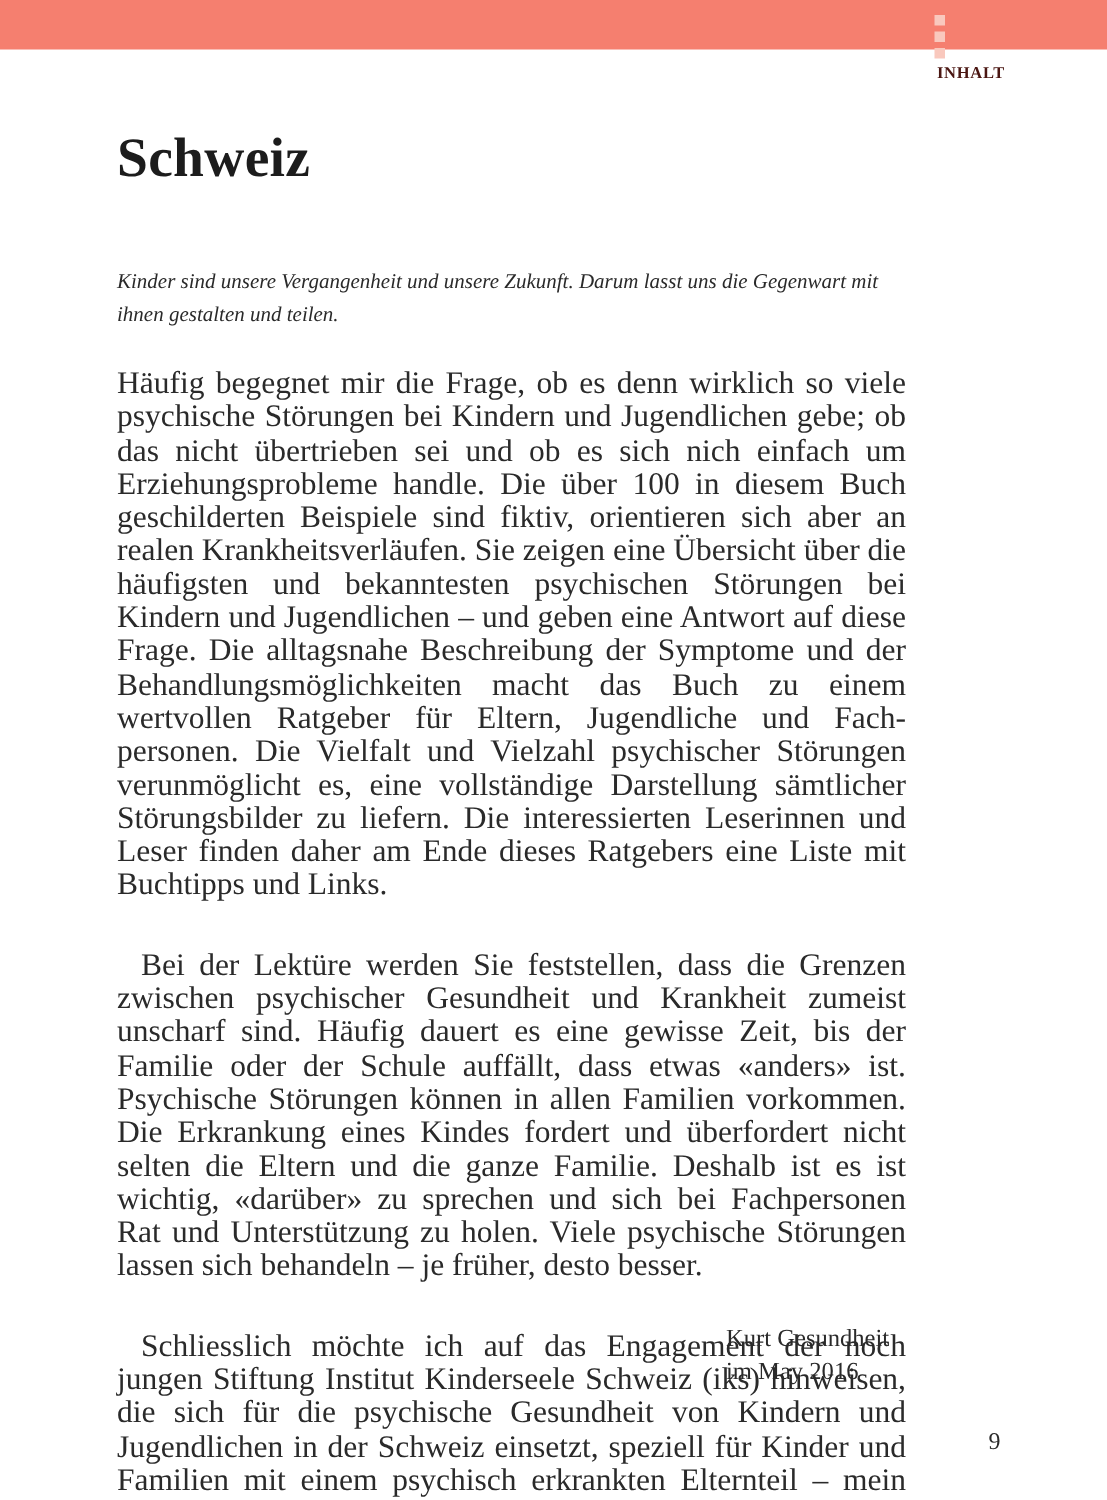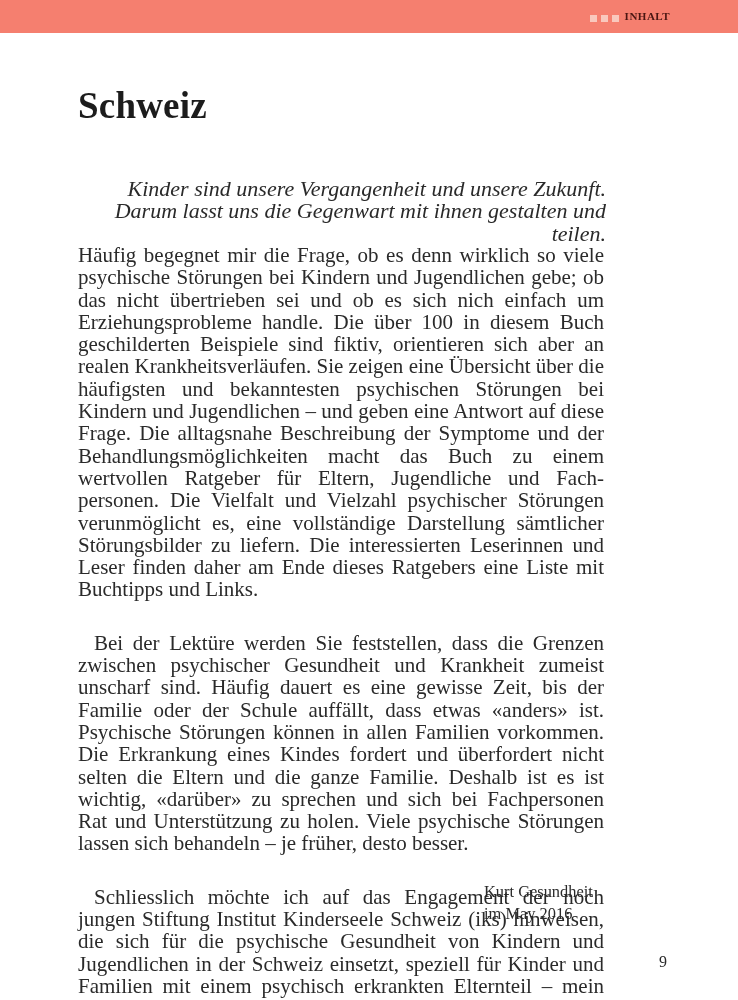--- a/index.html
+++ b/index.html
@@ -20,23 +20,24 @@
       left: 0; top: 0;
       width: 738px;
       height: 33px;
       background: #f57f6f;
     }
     .nav-link {
       position: absolute;
       right: 68px;
       top: 10px;
       display: flex;
-      align-items: flex-end;
+      align-items: flex-start;
       gap: 4px;
       cursor: pointer;
+      flex-direction: column;
     }
     .sq {
       width: 7px;
       height: 7px;
       background: #f9c8bd;
       display: inline-block;
     }
     .nav-label {
       font-family: "Liberation Serif", serif;
       font-weight: bold;
@@ -54,25 +55,24 @@
       font-weight: bold;
       color: #1c1c1c;
       letter-spacing: 0.2px;
     }
     .motto {
       position: absolute;
       left: 78px;
       top: 178px;
       width: 528px;
       font-style: italic;
-      font-size: 22px;
+      font-size: 14px;
       line-height: 22.3px;
       margin: 0;
       color: #2a2a2a;
-      text-align: right;
     }
     .body-text {
       position: absolute;
       left: 78px;
       top: 244px;
       width: 526px;
       font-size: 21px;
       line-height: 22.3px;
       text-align: justify;
       hyphens: manual;

